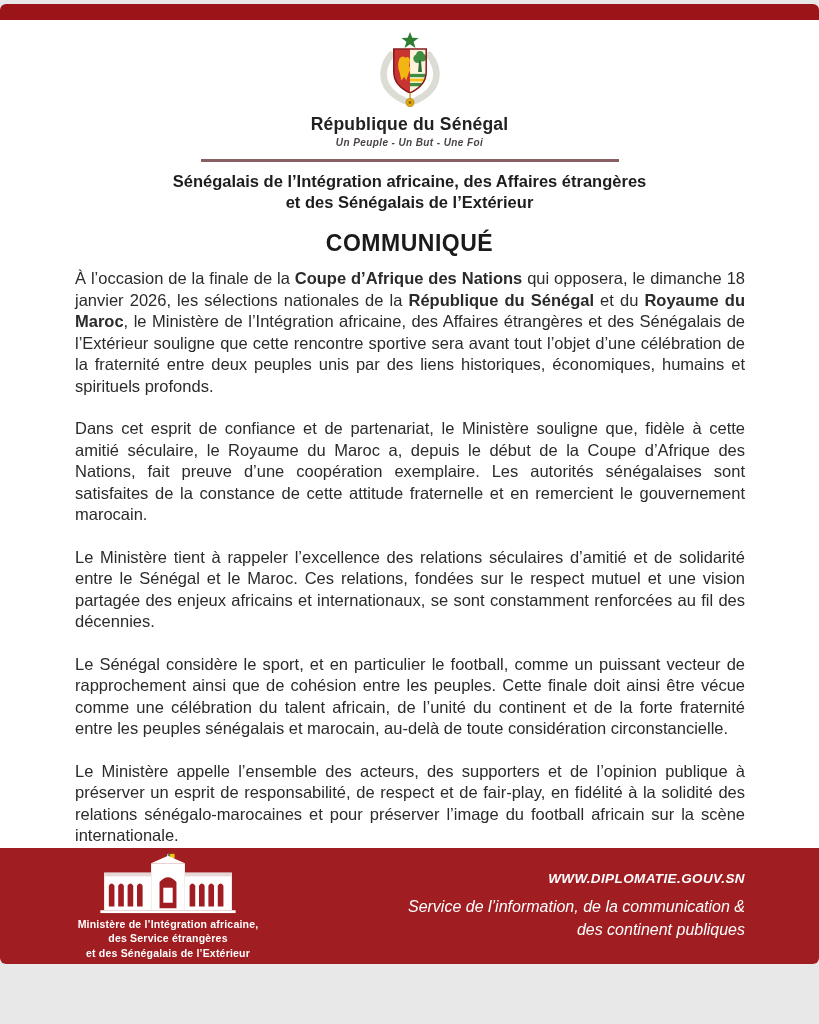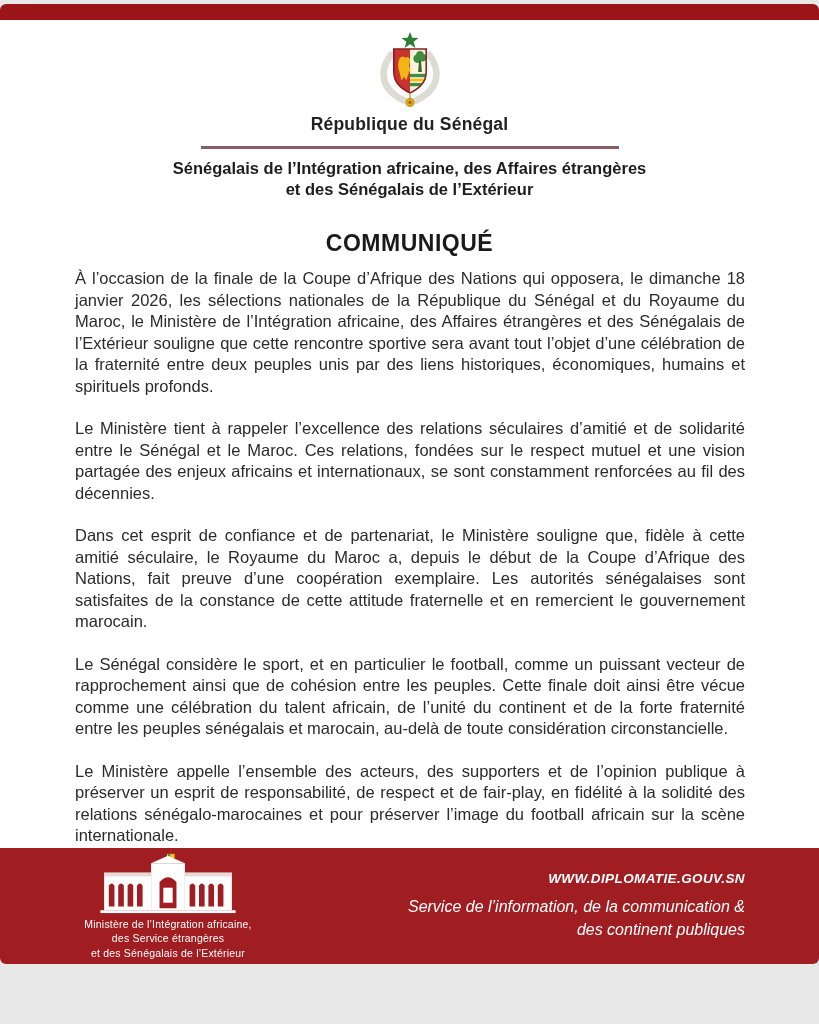--- a/index.html
+++ b/index.html
@@ -21,30 +21,30 @@
   .motto { font-size:10px; font-weight:bold; font-style:italic; color:#4a4446; margin-top:2px; letter-spacing:0.4px; }
   .divider { width:418px; height:3px; background:#8a5f63; margin:11px auto 9px; }
   .ministry-title { font-size:16.5px; font-weight:bold; color:#1d1d1d; line-height:1.25; }
   .ministry-title span { display:block; }
   .doc-title { position:absolute; top:226px; left:0; width:100%; text-align:center; font-size:23px; font-weight:bold; color:#1a1a1a; letter-spacing:0.5px; }
   .body-text {
     position:absolute; top:264px; left:75px; width:670px;
     font-size:16.5px; line-height:21.5px; text-align:justify; color:#2b2b2b;
   }
   .body-text p { margin-bottom:21px; }
-  .body-text .b { font-weight:normal; }
+  .body-text .b { font-weight:bold; }
   .dateline { text-align:right; font-weight:bold; font-size:14px; color:#1f1f1f; margin-top:2px; }
   .footer {
     position:absolute; bottom:0; left:0; width:100%; height:116px;
     background:#a01d21; color:#ffffff;
     display:flex; align-items:center; justify-content:space-between;
     padding:0 74px 0 48px;
   }
   .footer-left { display:flex; flex-direction:column; align-items:center; width:240px; }
-  .footer-ministry { font-size:10.5px; font-weight:normal; text-align:center; line-height:1.35; margin-top:3px; letter-spacing:0.2px; }
+  .footer-ministry { font-size:10.5px; font-weight:bold; text-align:center; line-height:1.35; margin-top:3px; letter-spacing:0.2px; }
   .footer-ministry span { display:block; }
   .footer-right { text-align:right;font-style:italic; }
   .footer-site { font-size:13.5px; font-weight:bold; letter-spacing:0.4px; }
   .footer-service { font-size:16px; line-height:1.4; margin-top:10px; }
   .footer-service span { display:block; }
 </style>
 </head>
 <body>
 
 <div class="page">
@@ -80,34 +80,35 @@
         <rect x="50" y="51" width="17" height="3" fill="#f4c20d"></rect>
         <rect x="50" y="55.5" width="17" height="3.5" fill="#3e8e41"></rect>
       </g>
       <path d="M33,20 L67,20 L67,44 Q67,58 50,66 Q33,58 33,44 Z" fill="none" stroke="#8b1a1c" stroke-width="1.6"></path>
 
       <line x1="50" y1="66" x2="50" y2="72" stroke="#c9a227" stroke-width="1.5"></line>
       <circle cx="50" cy="76" r="4.2" fill="#e0a90f" stroke="#b07f08" stroke-width="0.8"></circle>
       <circle cx="50" cy="76" r="1.5" fill="#8a6206"></circle>
     </svg>
     <div class="republic">République du Sénégal</div>
+    <div class="motto">Un Peuple - Un But - Une Foi</div>
     <div class="divider"></div>
     <div class="ministry-title">
       <span>Sénégalais de l’Intégration africaine, des Affaires étrangères</span>
       <span>et des Sénégalais de l’Extérieur</span>
     </div>
   </div>
 
   <div class="doc-title">COMMUNIQUÉ</div>
 
   <div class="body-text">
     <div id="paragraphs">
         <p><span>À l’occasion de la finale de la </span><span class="b">Coupe d’Afrique des Nations</span><span> qui opposera, le dimanche 18 janvier 2026, les sélections nationales de la </span><span class="b">République du Sénégal</span><span> et du </span><span class="b">Royaume du Maroc</span><span>, le Ministère de l’Intégration africaine, des Affaires étrangères et des Sénégalais de l’Extérieur souligne que cette rencontre sportive sera avant tout l’objet d’une célébration de la fraternité entre deux peuples unis par des liens historiques, économiques, humains et spirituels profonds.</span></p>
+        <p><span>Dans cet esprit de confiance et de partenariat, le Ministère souligne que, fidèle à cette amitié séculaire, le Royaume du Maroc a, depuis le début de la Coupe d’Afrique des Nations, fait preuve d’une coopération exemplaire. Les autorités sénégalaises sont satisfaites de la constance de cette attitude fraternelle et en remercient le gouvernement marocain.</span></p>
         <p><span>Le Ministère tient à rappeler l’excellence des relations séculaires d’amitié et de solidarité entre le Sénégal et le Maroc. Ces relations, fondées sur le respect mutuel et une vision partagée des enjeux africains et internationaux, se sont constamment renforcées au fil des décennies.</span></p>
-        <p><span>Dans cet esprit de confiance et de partenariat, le Ministère souligne que, fidèle à cette amitié séculaire, le Royaume du Maroc a, depuis le début de la Coupe d’Afrique des Nations, fait preuve d’une coopération exemplaire. Les autorités sénégalaises sont satisfaites de la constance de cette attitude fraternelle et en remercient le gouvernement marocain.</span></p>
         <p><span>Le Sénégal considère le sport, et en particulier le football, comme un puissant vecteur de rapprochement ainsi que de cohésion entre les peuples. Cette finale doit ainsi être vécue comme une célébration du talent africain, de l’unité du continent et de la forte fraternité entre les peuples sénégalais et marocain, au-delà de toute considération circonstancielle.</span></p>
         <p><span>Le Ministère appelle l’ensemble des acteurs, des supporters et de l’opinion publique à préserver un esprit de responsabilité, de respect et de fair-play, en fidélité à la solidité des relations sénégalo-marocaines et pour préserver l’image du football africain sur la scène internationale.</span></p>
       </div>
     <div class="dateline">Fait à Dakar, le 17 Janvier 2026</div>
   </div>
 
   <div class="footer">
     <div class="footer-left">
 
       <svg width="160" height="62" viewBox="0 0 160 66">

